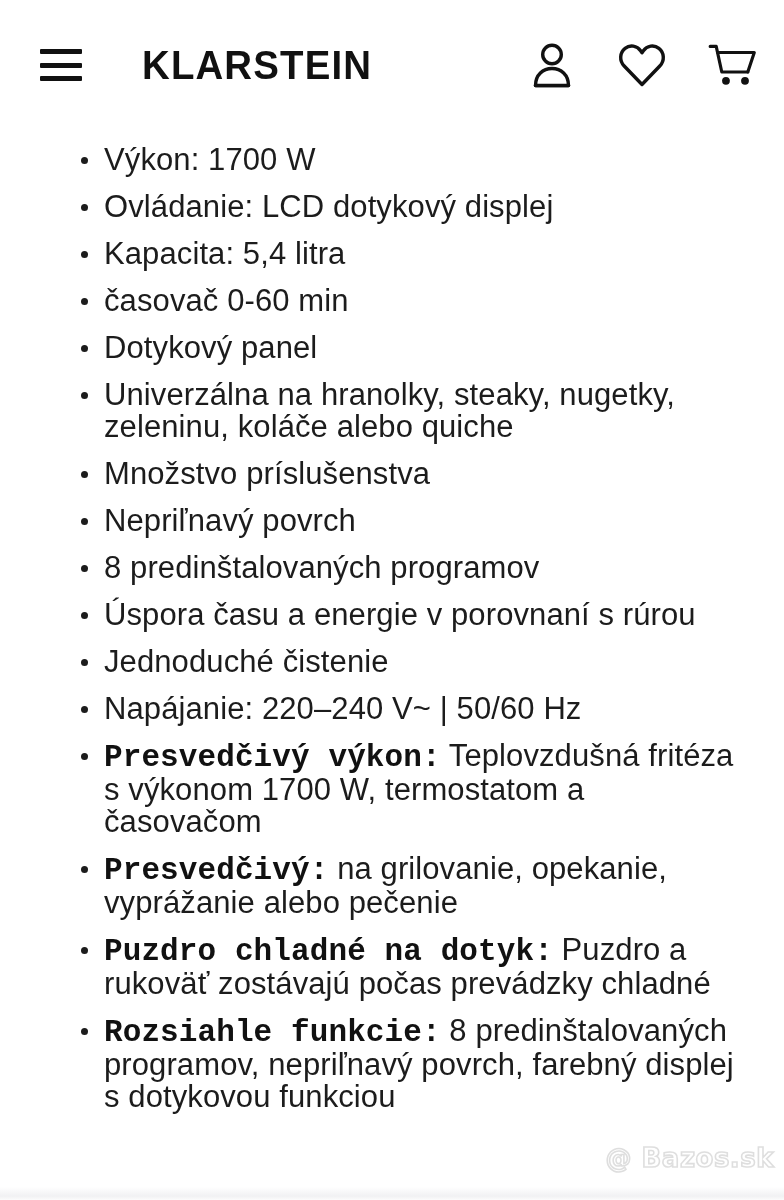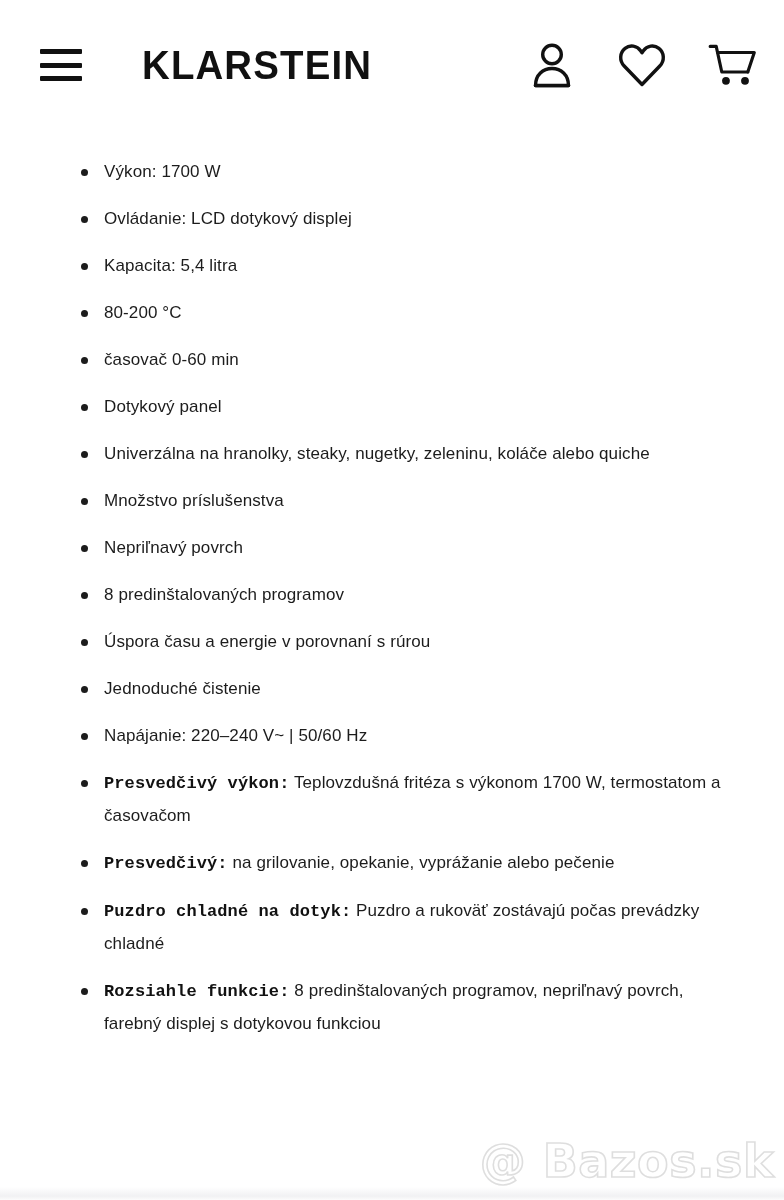--- a/index.html
+++ b/index.html
@@ -96,22 +96,22 @@
     padding: 14px 40px 0 40px;
   }
   .spec-list {
     list-style: none;
     margin: 0;
     padding: 0;
   }
   .spec-list li {
     position: relative;
     padding-left: 64px;
-    margin: 12px 0 15px 0;
-    font-size: 17px;
+    margin: 0 0 15px 0;
+    font-size: 31px;
     line-height: 32px;
     color: #1c1c1c;
     letter-spacing: 0.1px;
     max-width: 665px;
   }
   .spec-list li::before {
     content: "";
     position: absolute;
     left: 41px;
     top: 13px;
@@ -123,22 +123,22 @@
   .spec-list li .lead {
     font-weight: 700;
     color: #111111;
     font-family: Liberation Mono, monospace;
   }
 
   
   .watermark {
     position: absolute;
     right: 10px;
-    bottom: 12px;
-    font-size: 46px;
+    bottom: 27px;
+    font-size: 26px;
     font-weight: 700;
     letter-spacing: 0.5px;
     color: transparent;
     -webkit-text-stroke: 1.6px #dddddd;
     opacity: 0.95;
     white-space: nowrap;
     pointer-events: none;
     user-select: none;
     font-family: "DejaVu Sans", sans-serif;
     margin-left: 20px;
@@ -203,23 +203,20 @@
     <li>
       <span>Výkon: 1700 W</span>
     </li>
     <li>
       <span>Ovládanie: LCD dotykový displej</span>
     </li>
     <li>
       <span>Kapacita: 5,4 litra</span>
     </li>
     <li>
-      <span>80-200 °C</span>
-    </li>
-    <li>
       <span>časovač 0-60 min</span>
     </li>
     <li>
       <span>Dotykový panel</span>
     </li>
     <li>
       <span>Univerzálna na hranolky, steaky, nugetky, zeleninu, koláče alebo quiche</span>
     </li>
     <li>
       <span>Množstvo príslušenstva</span>

